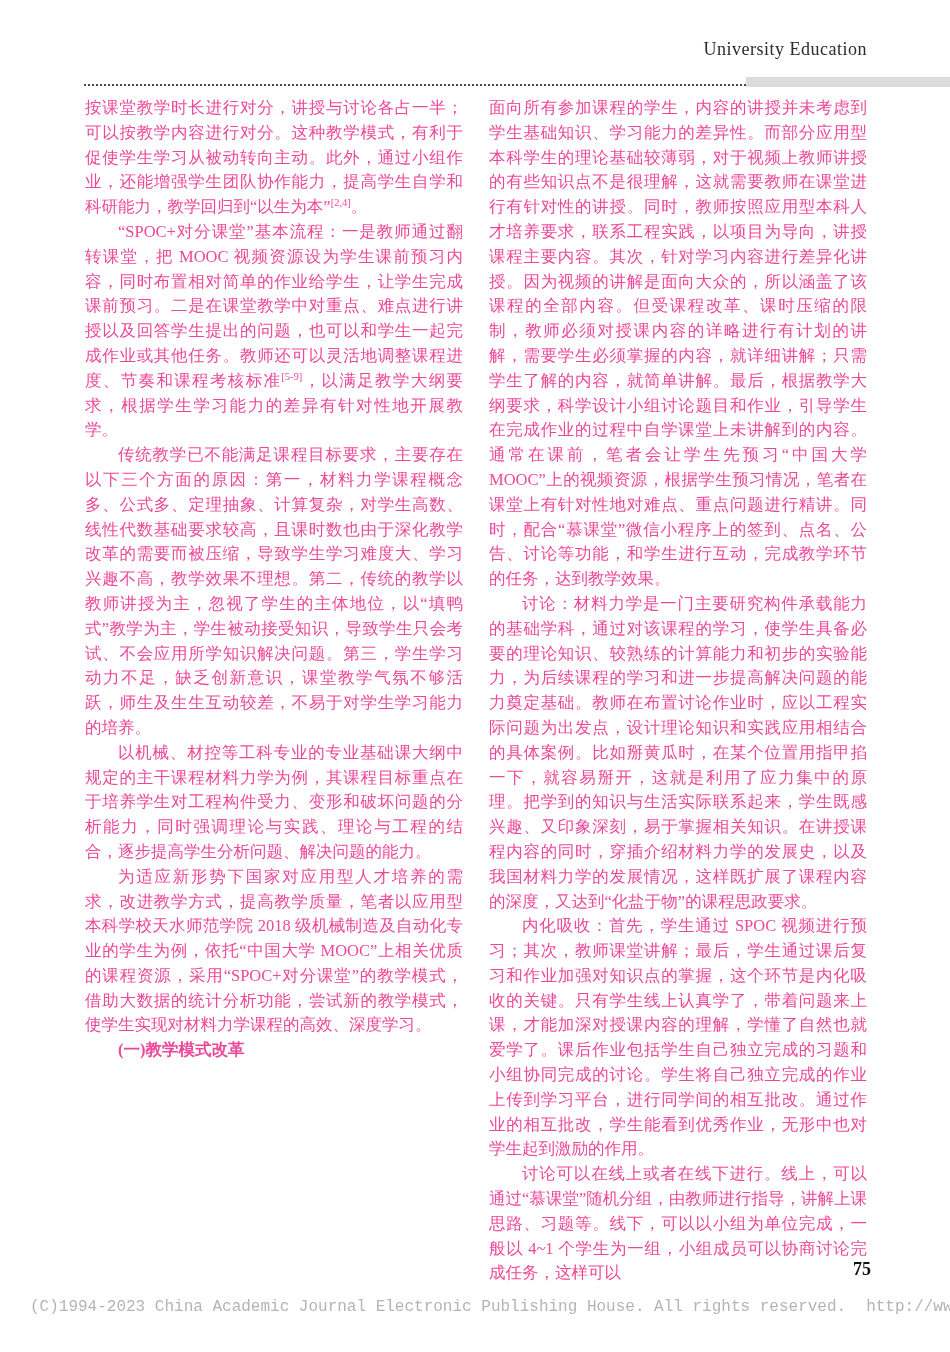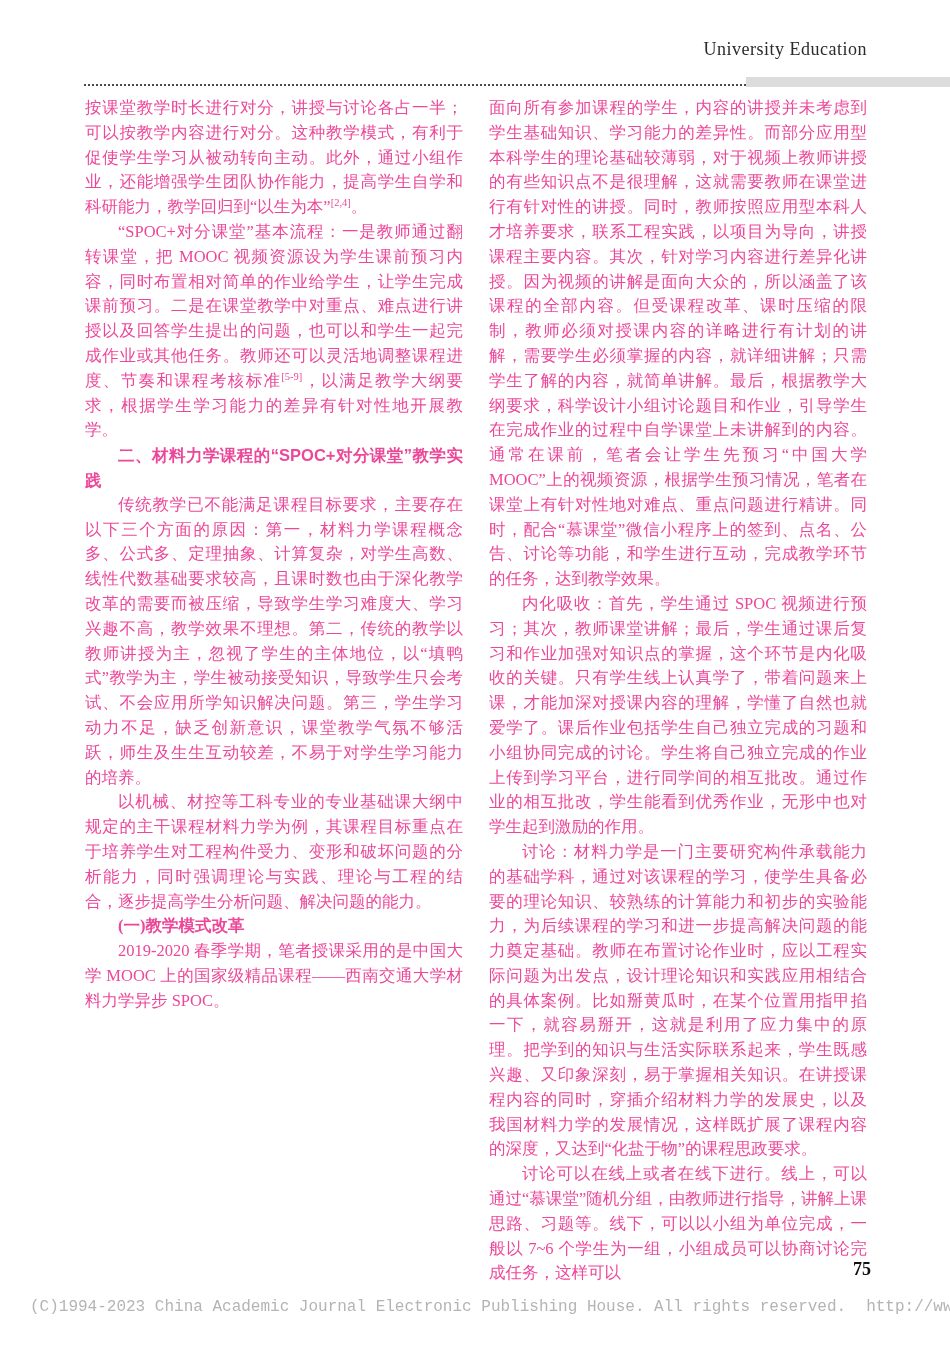--- a/index.html
+++ b/index.html
@@ -95,31 +95,30 @@
 
   <div class="journal-name">University Education</div>
 
   <div class="dotted-rule"></div>
   <div class="header-bar" style="background: rgb(220, 220, 220);"></div>
 
   <div class="columns">
     <div class="col" id="left-col">
         <p class="noindent">按课堂教学时长进行对分，讲授与讨论各占一半；可以按教学内容进行对分。这种教学模式，有利于促使学生学习从被动转向主动。此外，通过小组作业，还能增强学生团队协作能力，提高学生自学和科研能力，教学回归到“以生为本”<sup>[2,4]</sup>。</p>
         <p>“SPOC+对分课堂”基本流程：一是教师通过翻转课堂，把 MOOC 视频资源设为学生课前预习内容，同时布置相对简单的作业给学生，让学生完成课前预习。二是在课堂教学中对重点、难点进行讲授以及回答学生提出的问题，也可以和学生一起完成作业或其他任务。教师还可以灵活地调整课程进度、节奏和课程考核标准<sup>[5-9]</sup>，以满足教学大纲要求，根据学生学习能力的差异有针对性地开展教学。</p>
-        <h2>二、材料力学课程的“SPOC+对分课堂”教学实践</h2>
         <p>传统教学已不能满足课程目标要求，主要存在以下三个方面的原因：第一，材料力学课程概念多、公式多、定理抽象、计算复杂，对学生高数、线性代数基础要求较高，且课时数也由于深化教学改革的需要而被压缩，导致学生学习难度大、学习兴趣不高，教学效果不理想。第二，传统的教学以教师讲授为主，忽视了学生的主体地位，以“填鸭式”教学为主，学生被动接受知识，导致学生只会考试、不会应用所学知识解决问题。第三，学生学习动力不足，缺乏创新意识，课堂教学气氛不够活跃，师生及生生互动较差，不易于对学生学习能力的培养。</p>
         <p>以机械、材控等工科专业的专业基础课大纲中规定的主干课程材料力学为例，其课程目标重点在于培养学生对工程构件受力、变形和破坏问题的分析能力，同时强调理论与实践、理论与工程的结合，逐步提高学生分析问题、解决问题的能力。</p>
+        <p>为适应新形势下国家对应用型人才培养的需求，改进教学方式，提高教学质量，笔者以应用型本科学校天水师范学院 2018 级机械制造及自动化专业的学生为例，依托“中国大学 MOOC”上相关优质的课程资源，采用“SPOC+对分课堂”的教学模式，借助大数据的统计分析功能，尝试新的教学模式，使学生实现对材料力学课程的高效、深度学习。</p>
         <h3>(一)教学模式改革</h3>
-        <p>2019-2020 春季学期，笔者授课采用的是中国大学 MOOC 上的国家级精品课程——西南交通大学材料力学异步 SPOC。</p>
       </div>
     <div class="col" id="right-col">
         <p class="noindent">面向所有参加课程的学生，内容的讲授并未考虑到学生基础知识、学习能力的差异性。而部分应用型本科学生的理论基础较薄弱，对于视频上教师讲授的有些知识点不是很理解，这就需要教师在课堂进行有针对性的讲授。同时，教师按照应用型本科人才培养要求，联系工程实践，以项目为导向，讲授课程主要内容。其次，针对学习内容进行差异化讲授。因为视频的讲解是面向大众的，所以涵盖了该课程的全部内容。但受课程改革、课时压缩的限制，教师必须对授课内容的详略进行有计划的讲解，需要学生必须掌握的内容，就详细讲解；只需学生了解的内容，就简单讲解。最后，根据教学大纲要求，科学设计小组讨论题目和作业，引导学生在完成作业的过程中自学课堂上未讲解到的内容。通常在课前，笔者会让学生先预习“中国大学 MOOC”上的视频资源，根据学生预习情况，笔者在课堂上有针对性地对难点、重点问题进行精讲。同时，配合“慕课堂”微信小程序上的签到、点名、公告、讨论等功能，和学生进行互动，完成教学环节的任务，达到教学效果。</p>
+        <p>讨论：材料力学是一门主要研究构件承载能力的基础学科，通过对该课程的学习，使学生具备必要的理论知识、较熟练的计算能力和初步的实验能力，为后续课程的学习和进一步提高解决问题的能力奠定基础。教师在布置讨论作业时，应以工程实际问题为出发点，设计理论知识和实践应用相结合的具体案例。比如掰黄瓜时，在某个位置用指甲掐一下，就容易掰开，这就是利用了应力集中的原理。把学到的知识与生活实际联系起来，学生既感兴趣、又印象深刻，易于掌握相关知识。在讲授课程内容的同时，穿插介绍材料力学的发展史，以及我国材料力学的发展情况，这样既扩展了课程内容的深度，又达到“化盐于物”的课程思政要求。</p>
         <p>内化吸收：首先，学生通过 SPOC 视频进行预习；其次，教师课堂讲解；最后，学生通过课后复习和作业加强对知识点的掌握，这个环节是内化吸收的关键。只有学生线上认真学了，带着问题来上课，才能加深对授课内容的理解，学懂了自然也就爱学了。课后作业包括学生自己独立完成的习题和小组协同完成的讨论。学生将自己独立完成的作业上传到学习平台，进行同学间的相互批改。通过作业的相互批改，学生能看到优秀作业，无形中也对学生起到激励的作用。</p>
-        <p>讨论：材料力学是一门主要研究构件承载能力的基础学科，通过对该课程的学习，使学生具备必要的理论知识、较熟练的计算能力和初步的实验能力，为后续课程的学习和进一步提高解决问题的能力奠定基础。教师在布置讨论作业时，应以工程实际问题为出发点，设计理论知识和实践应用相结合的具体案例。比如掰黄瓜时，在某个位置用指甲掐一下，就容易掰开，这就是利用了应力集中的原理。把学到的知识与生活实际联系起来，学生既感兴趣、又印象深刻，易于掌握相关知识。在讲授课程内容的同时，穿插介绍材料力学的发展史，以及我国材料力学的发展情况，这样既扩展了课程内容的深度，又达到“化盐于物”的课程思政要求。</p>
-        <p>讨论可以在线上或者在线下进行。线上，可以通过“慕课堂”随机分组，由教师进行指导，讲解上课思路、习题等。线下，可以以小组为单位完成，一般以 7~6 个学生为一组，小组成员可以协商讨论完成任务，这样可以</p>
+        <p>讨论可以在线上或者在线下进行。线上，可以通过“慕课堂”随机分组，由教师进行指导，讲解上课思路、习题等。线下，可以以小组为单位完成，一般以 4~1 个学生为一组，小组成员可以协商讨论完成任务，这样可以</p>
       </div>
   </div>
 
   <div class="page-number">75</div>
 
   <div class="footer" style="color: rgb(180, 180, 180);">
     <span>(C)1994-2023 China Academic Journal Electronic Publishing House. All rights reserved.</span><span class="footer-url">http://www.cnki.net</span>
   </div>
 
 </div>

